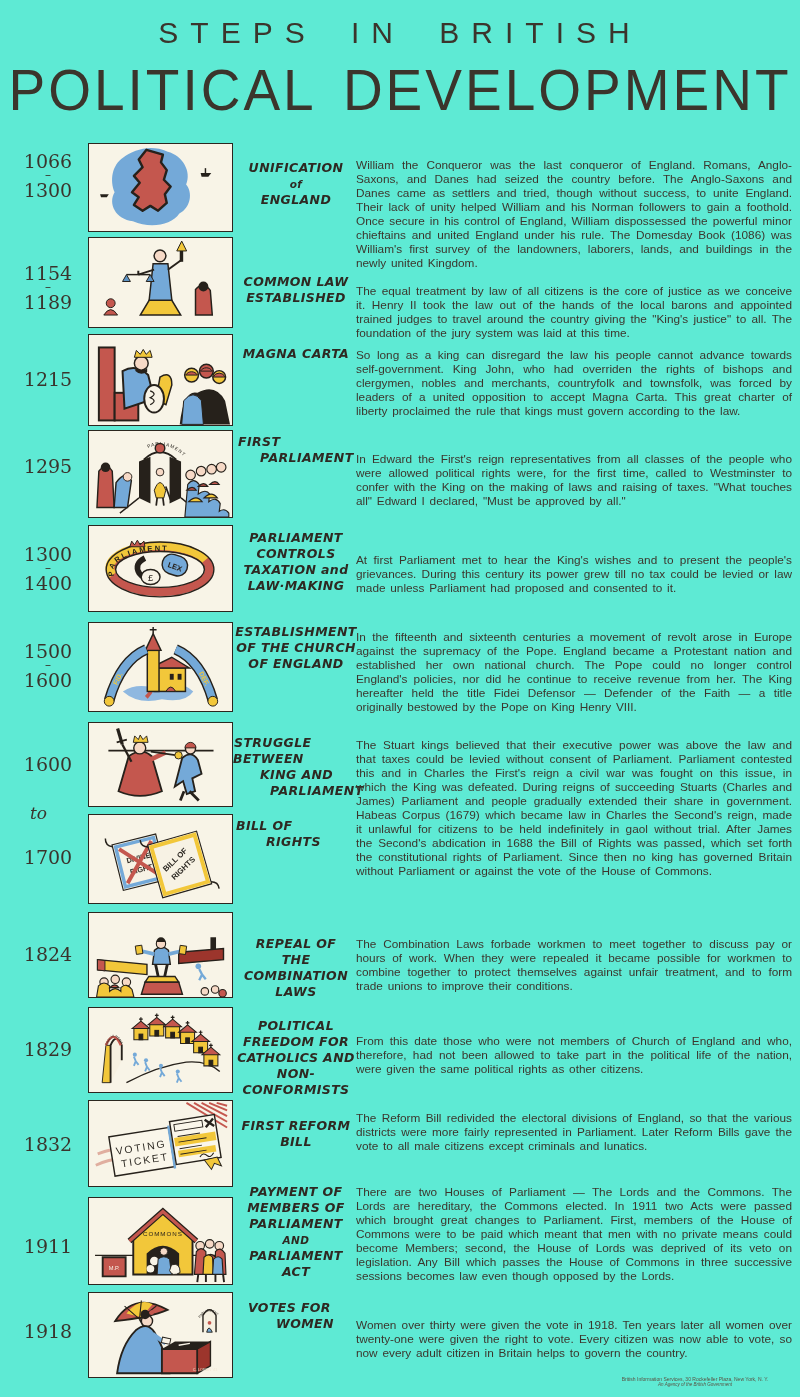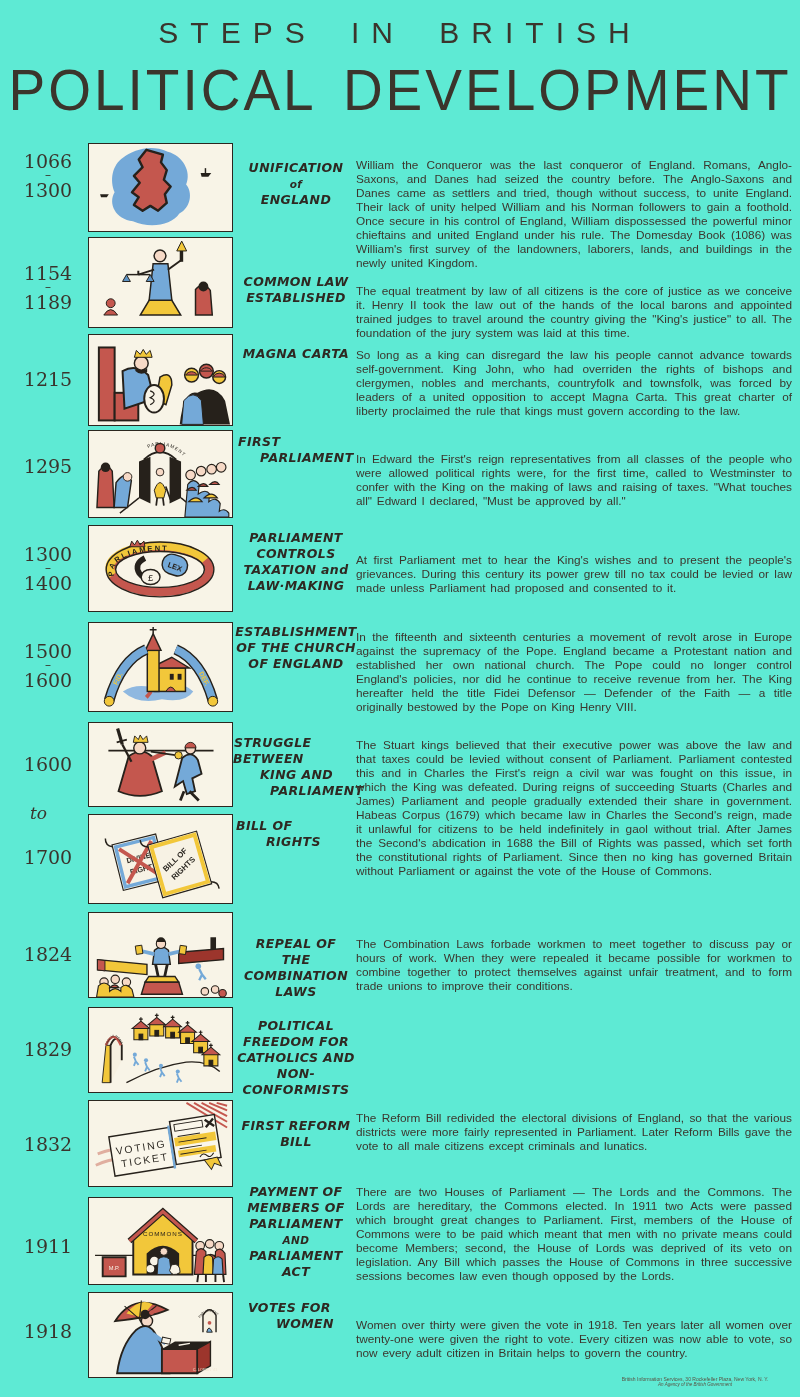--- a/index.html
+++ b/index.html
@@ -384,20 +384,21 @@
         <circle cx="73" cy="62" r="2.2" fill="#74a9d8"></circle>
         <circle cx="91" cy="68" r="2.2" fill="#74a9d8"></circle>
     </svg>
   </div>
   <div class="etitle" style="top:1018px">
     <div>POLITICAL</div>
     <div>FREEDOM FOR</div>
     <div>CATHOLICS AND</div>
     <div>NON-CONFORMISTS</div>
   </div>
+  <div class="para" style="top:1034px">From this date those who were not members of Church of England and who, therefore, had not been allowed to take part in the political life of the nation, were given the same political rights as other citizens.</div>
 
   <div class="date" style="top:1133px">
     <span>1832</span>
   </div>
   <div class="panel" style="top:1100px;height:87px">
     <svg viewBox="0 0 145 90">
       <g stroke="#c4574e" stroke-width="2">
         <path d="M100,2 L143,28"></path>
           <path d="M108,2 L143,22"></path>
           <path d="M116,2 L143,16"></path>

